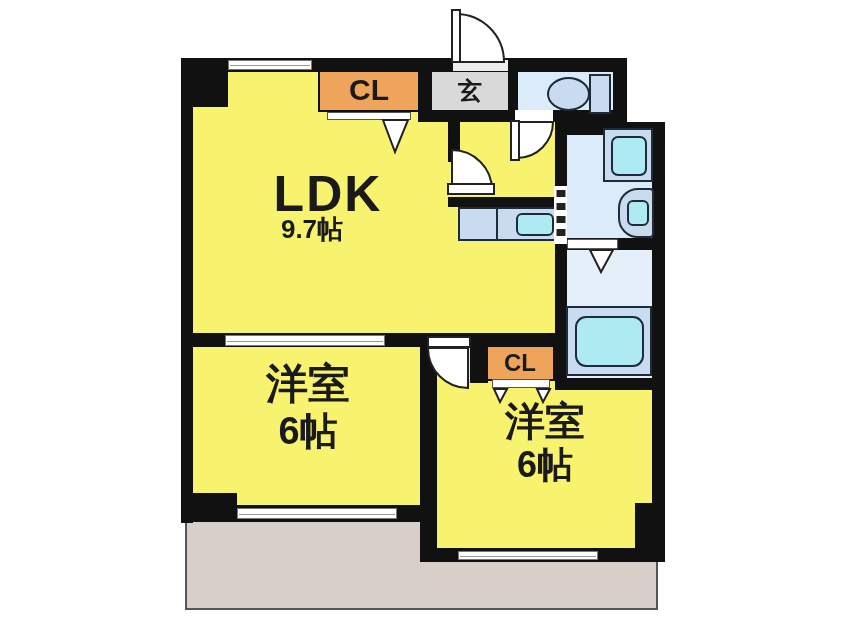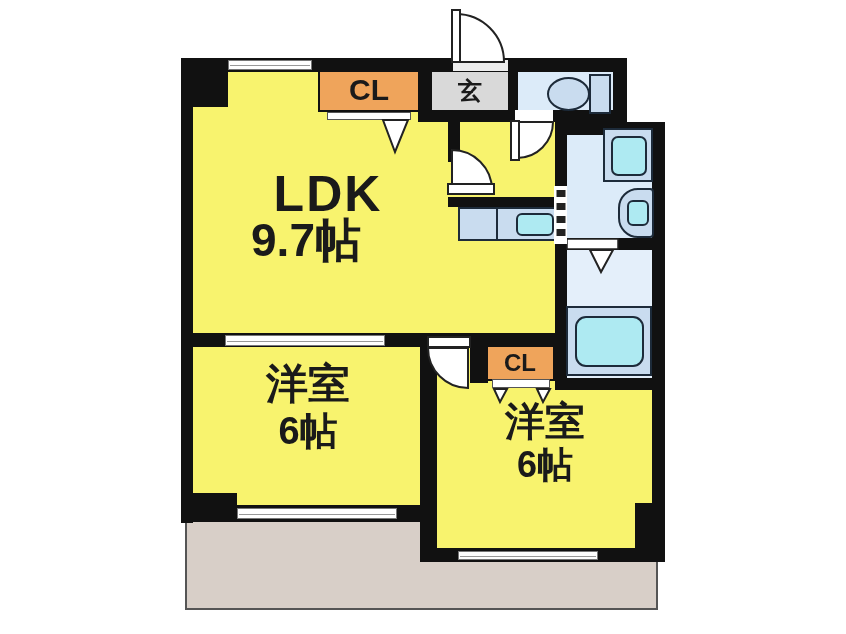--- a/index.html
+++ b/index.html
@@ -110,21 +110,21 @@
 
     <rect x="554" y="186" width="13" height="58" fill="#ffffff"></rect>
     <line x1="561" y1="190" x2="561" y2="242" stroke="#222" stroke-width="9" stroke-dasharray="7 6"></line>
 
     <polygon points="383,120 408,120 395,152" fill="#ffffff" stroke="#222" stroke-width="2"></polygon>
     <polygon points="494,389 507,389 500,402" fill="#ffffff" stroke="#222" stroke-width="2"></polygon>
     <polygon points="537,389 550,389 543,402" fill="#ffffff" stroke="#222" stroke-width="2"></polygon>
   </svg>
 
   <div class="lbl" style="left:248px;top:168px;width:160px;font-size:50px;letter-spacing:2px;">LDK</div>
-  <div class="lbl" style="left:226px;top:216px;width:160px;font-size:46px;">9.7帖</div>
+  <div class="lbl" style="left:232px;top:216px;width:160px;font-size:26px;">9.7帖</div>
 
   <div class="lbl" style="left:238px;top:362px;width:140px;font-size:42px;">洋室</div>
   <div class="lbl" style="left:238px;top:412px;width:140px;font-size:38px;">6帖</div>
 
   <div class="lbl" style="left:475px;top:400px;width:140px;font-size:40px;">洋室</div>
   <div class="lbl" style="left:475px;top:446px;width:140px;font-size:36px;">6帖</div>
 
   <div class="lbl" style="left:432px;top:78px;width:76px;font-size:24px;">玄</div>
 
 

